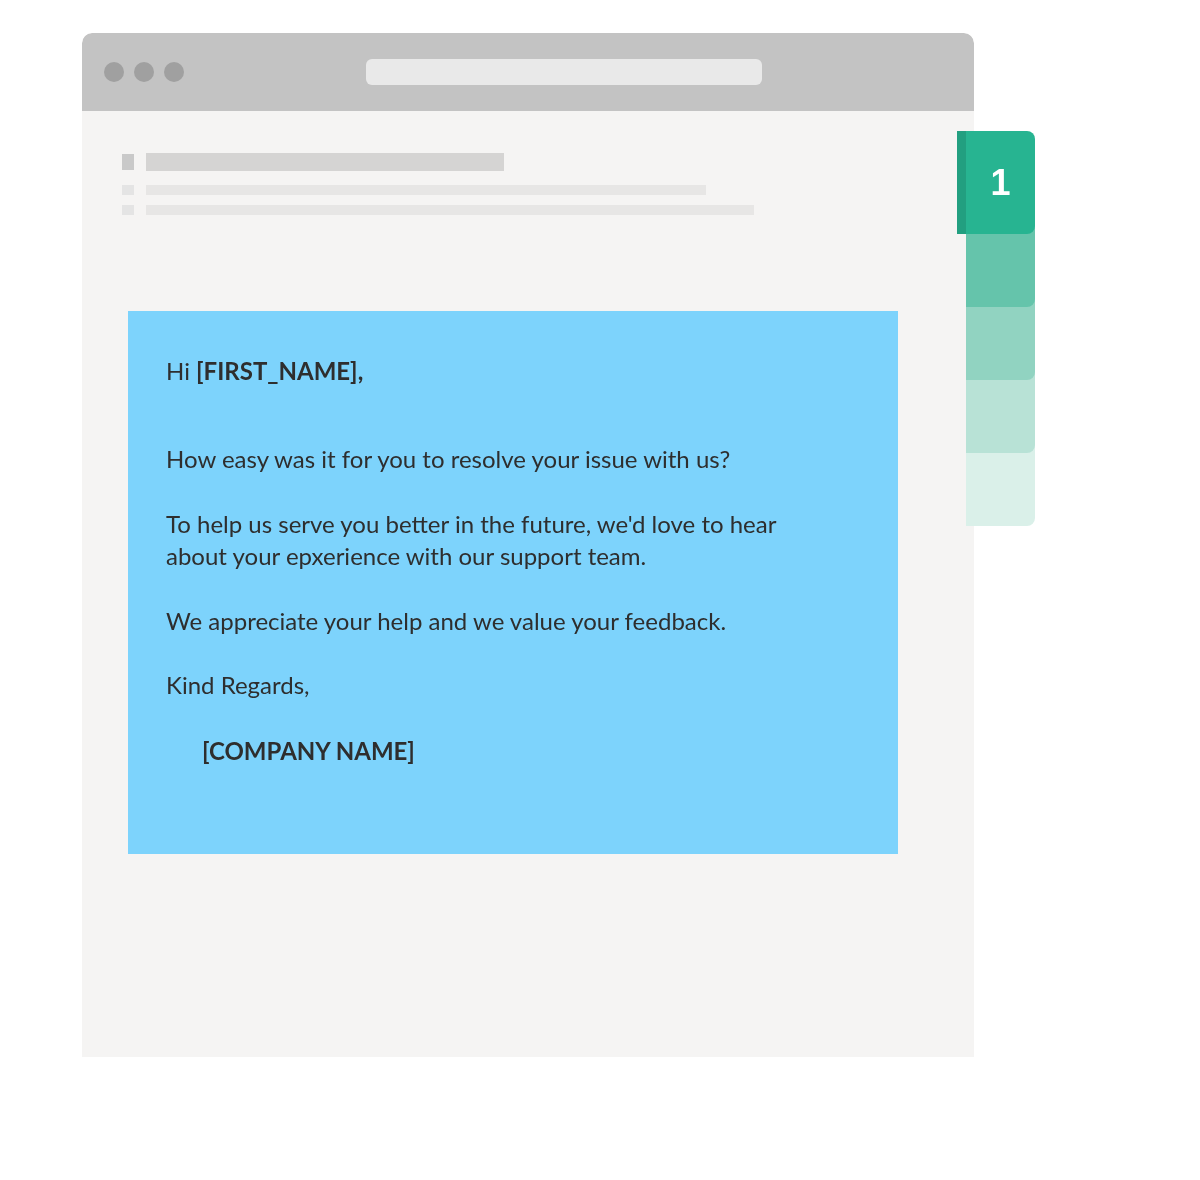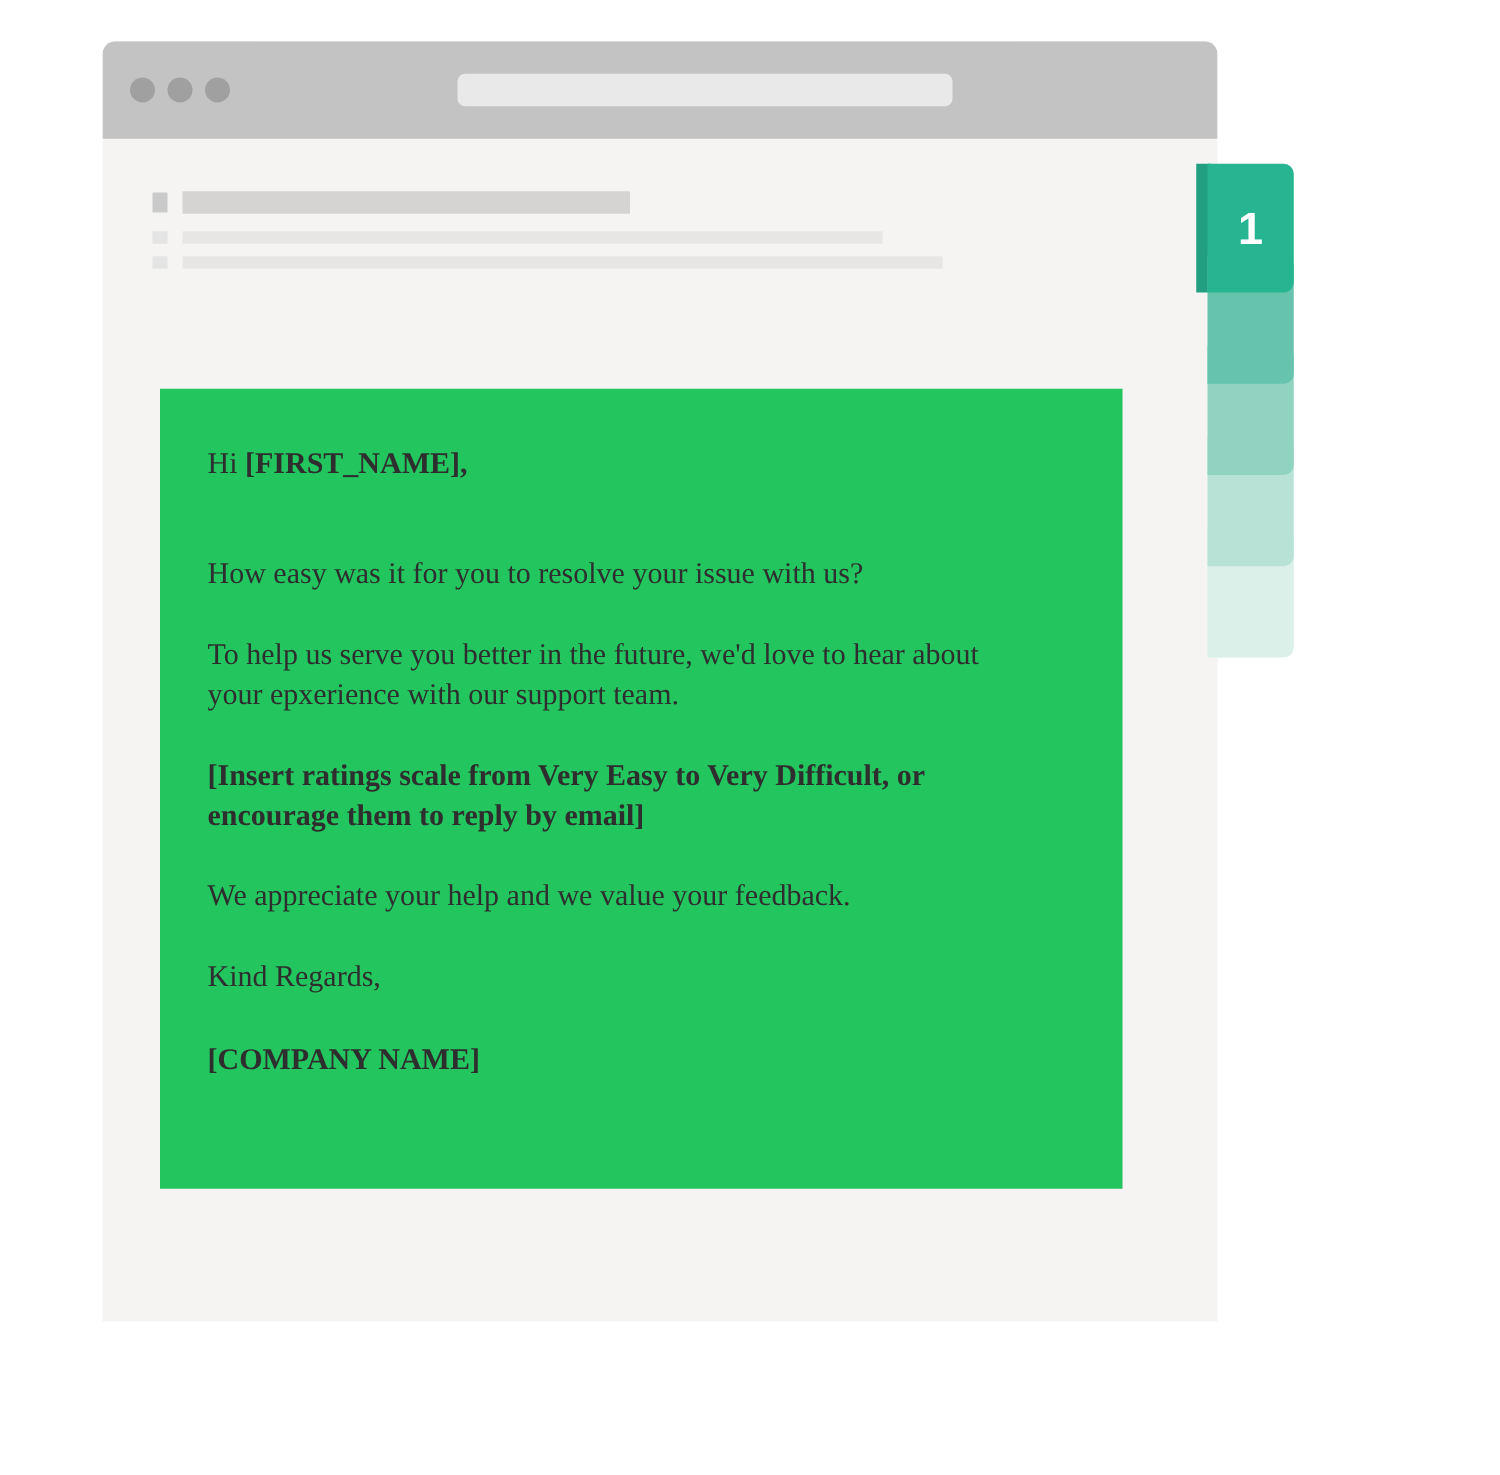--- a/index.html
+++ b/index.html
@@ -61,35 +61,34 @@
   .bar1 { width: 358px; height: 18px; background: #d5d4d3; }
   .bar2 { width: 560px; height: 10px; background: #e7e6e5; }
   .bar3 { width: 608px; height: 10px; background: #e7e6e5; }
   .skel-row.sm { margin-bottom: 10px; }
   .bullet.sm { height: 10px; }
   .content-card {
     position: absolute;
     left: 46px;
     top: 278px;
     width: 770px;
-    background: #22c55e;
+    background: #7dd3fc;
     padding: 44px 38px 54px 38px;
-    font-family: Liberation Serif, serif;
   }
   .email-body {
     color: #2e2e2e;
     font-size: 24px;
     line-height: 1.35;
     max-width: 620px;
   }
   .email-body p { margin-bottom: 32px; }
   .greeting { font-weight: 400; }
   .greeting .token { font-weight: 700; }
   .bold { font-weight: 700; }
-  .signoff-name { font-weight: 700; margin-top: 34px; }
+  .signoff-name { font-weight: 700; margin-top: 34px; margin-left: 36px; }
   .spacer { height: 24px; }
   
   .tab {
     position: absolute;
     left: 966px;
     width: 69px;
     height: 103px;
     border-radius: 0 8px 8px 0;
   }
   .tab .num {
@@ -148,20 +147,19 @@
     </div>
 
     <div class="content-card">
       <div class="email-body">
         <p class="greeting">
           <span>Hi </span><span class="token">[FIRST_NAME],</span>
         </p>
         <div class="spacer"></div>
         <p>How easy was it for you to resolve your issue with us?</p>
         <p>To help us serve you better in the future, we'd love to hear about your epxerience with our support team.</p>
-        <p class="bold">[Insert ratings scale from Very Easy to Very Difficult, or encourage them to reply by email]</p>
         <p>We appreciate your help and we value your feedback.</p>
         <p>Kind Regards,</p>
         <p class="signoff-name">[COMPANY NAME]</p>
       </div>
     </div>
   </div>
 </div>
 
 </body></html>

